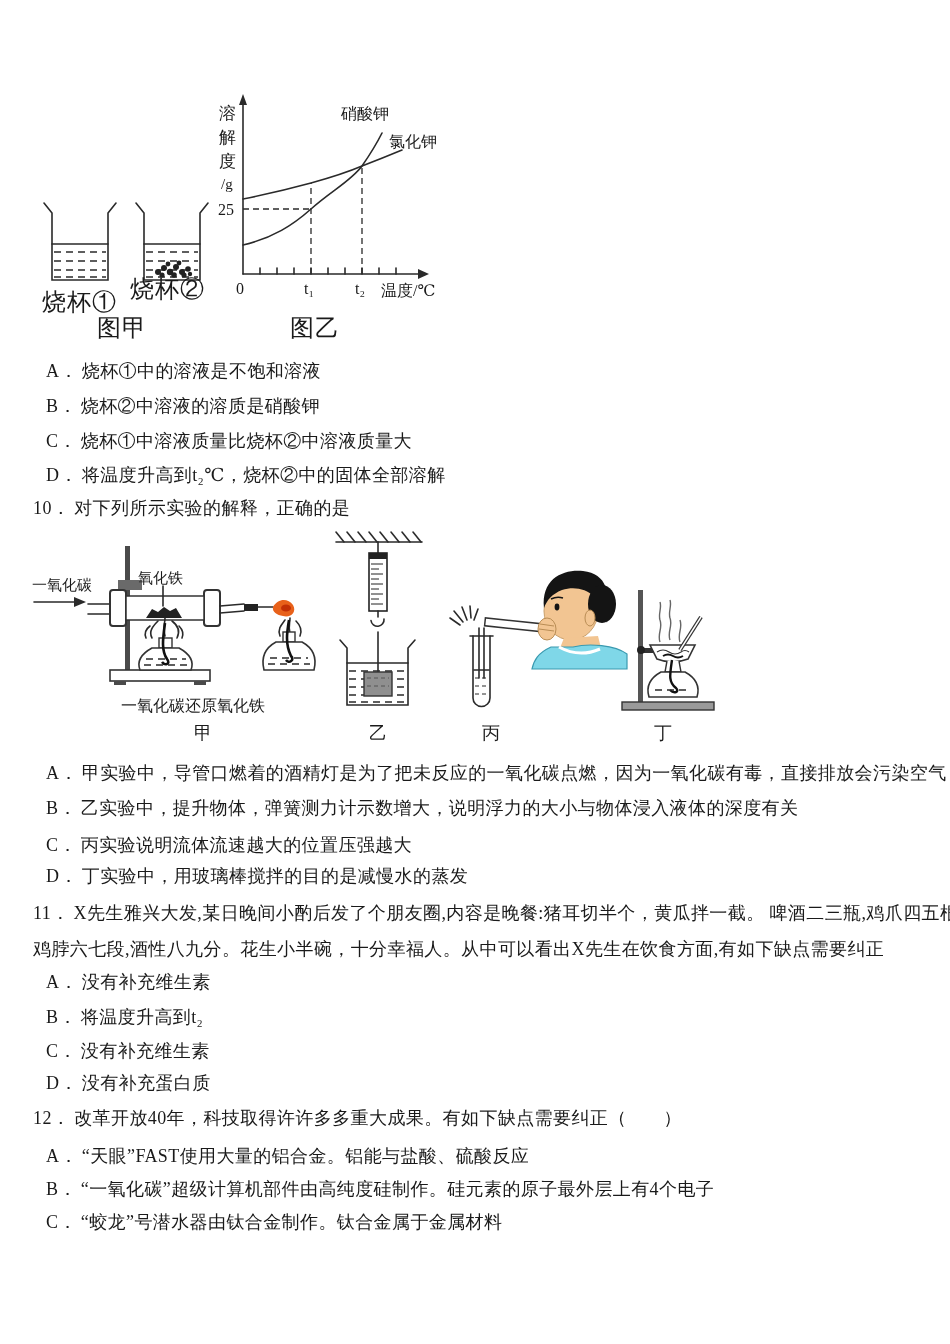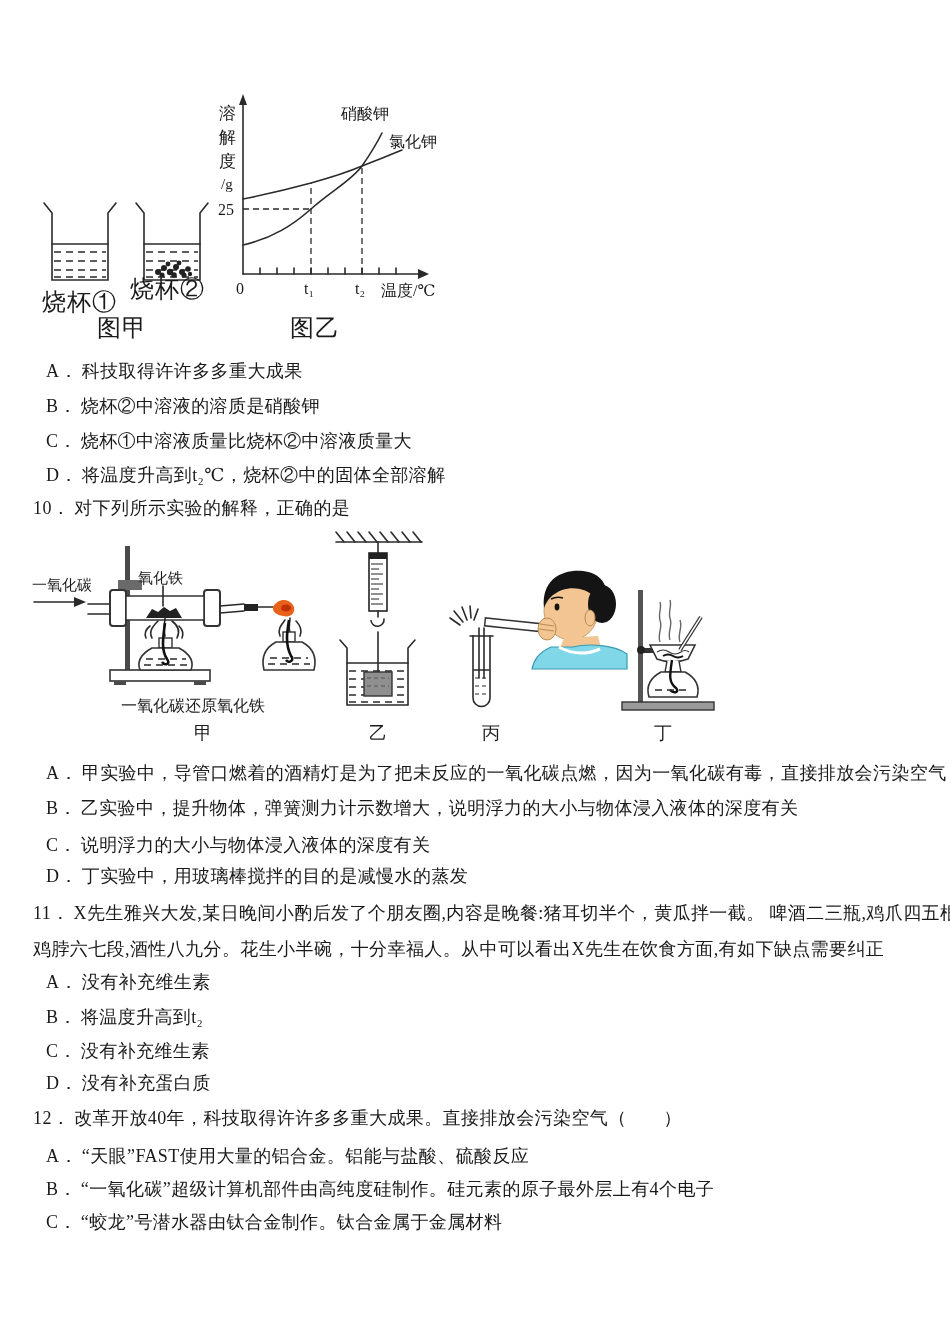--- a/index.html
+++ b/index.html
@@ -87,21 +87,21 @@
   <text x="5" y="122" font-size="16">25</text>
   <text x="23" y="201" font-size="16">0</text>
   <text x="91" y="201" font-size="16" fill="#3550b4">t₁</text>
   <text x="142" y="201" font-size="16" fill="#3550b4">t₂</text>
   <text x="168" y="203" font-size="16">温度/℃</text>
   <text x="128" y="26" font-size="16">硝酸钾</text>
   <text x="176" y="54" font-size="16">氯化钾</text>
 </svg>
 <div class="cap" style="left:290px;top:312px;width:50px">图乙</div>
 
-<div class="row opt" style="top:360px"><span class="olabel">A．</span><span>科技取得许许多多重大成果</span></div>
+<div class="row opt" style="top:360px"><span class="olabel">A．</span><span>烧杯①中的溶液是不饱和溶液</span></div>
 <div class="row opt" style="top:395px"><span class="olabel">B．</span><span>烧杯②中溶液的溶质是硝酸钾</span></div>
 <div class="row opt" style="top:430px"><span class="olabel">C．</span><span>烧杯①中溶液质量比烧杯②中溶液质量大</span></div>
 <div class="row opt" style="top:464px"><span class="olabel">D．</span><span>将温度升高到t₂℃，烧杯②中的固体全部溶解</span></div>
 
 <div class="row q" style="top:497px"><span class="olabel">10．</span><span>对下列所示实验的解释，正确的是</span></div>
 
 <svg style="left:30px;top:528px" width="880" height="215" viewBox="0 0 880 215">
 
   <g>
     <rect x="95" y="18" width="5" height="126" fill="#4a4a4a"></rect>
@@ -252,26 +252,26 @@
     <path d="M637,133 L635,144 L651,144 L649,133" fill="#fff" stroke="#333" stroke-width="1.4"></path>
     <path d="M631,144 C620,150 616,159 619,169 L667,169 C670,159 666,150 655,144 Z" fill="#fff" stroke="#333" stroke-width="1.6"></path>
     <path d="M642,132 C640,146 638,154 646,160 C650,164 644,166 640,162" stroke="#111" stroke-width="2.4" fill="none"></path>
     <line class="dash" x1="625" y1="162" x2="661" y2="162"></line>
     <text x="624" y="211" font-size="18">丁</text>
   </g>
 </svg>
 
 <div class="row opt" style="top:762px"><span class="olabel">A．</span><span>甲实验中，导管口燃着的酒精灯是为了把未反应的一氧化碳点燃，因为一氧化碳有毒，直接排放会污染空气</span></div>
 <div class="row opt" style="top:797px"><span class="olabel">B．</span><span>乙实验中，提升物体，弹簧测力计示数增大，说明浮力的大小与物体浸入液体的深度有关</span></div>
-<div class="row opt" style="top:834px"><span class="olabel">C．</span><span>说明浮力的大小与物体浸入液体的深度有关</span></div>
+<div class="row opt" style="top:834px"><span class="olabel">C．</span><span>丙实验说明流体流速越大的位置压强越大</span></div>
 <div class="row opt" style="top:865px"><span class="olabel">D．</span><span>丁实验中，用玻璃棒搅拌的目的是减慢水的蒸发</span></div>
 
 <div class="row q" style="top:902px"><span class="olabel">11．</span><span>X先生雅兴大发,某日晚间小酌后发了个朋友圈,内容是晚餐:猪耳切半个，黄瓜拌一截。 啤酒二三瓶,鸡爪四五根。</span></div>
 <div class="row q" style="top:938px"><span>鸡脖六七段,酒性八九分。花生小半碗，十分幸福人。从中可以看出X先生在饮食方面,有如下缺点需要纠正</span></div>
 <div class="row opt" style="top:971px"><span class="olabel">A．</span><span>没有补充维生素</span></div>
 <div class="row opt" style="top:1006px"><span class="olabel">B．</span><span>将温度升高到t₂</span></div>
 <div class="row opt" style="top:1040px"><span class="olabel">C．</span><span>没有补充维生素</span></div>
 <div class="row opt" style="top:1072px"><span class="olabel">D．</span><span>没有补充蛋白质</span></div>
 
-<div class="row q" style="top:1107px"><span class="olabel">12．</span><span>改革开放40年，科技取得许许多多重大成果。直接排放会污染空气（　　）</span></div>
+<div class="row q" style="top:1107px"><span class="olabel">12．</span><span>改革开放40年，科技取得许许多多重大成果。有如下缺点需要纠正（　　）</span></div>
 <div class="row opt" style="top:1145px"><span class="olabel">A．</span><span>“天眼”FAST使用大量的铝合金。铝能与盐酸、硫酸反应</span></div>
 <div class="row opt" style="top:1178px"><span class="olabel">B．</span><span>“一氧化碳”超级计算机部件由高纯度硅制作。硅元素的原子最外层上有4个电子</span></div>
 <div class="row opt" style="top:1211px"><span class="olabel">C．</span><span>“蛟龙”号潜水器由钛合金制作。钛合金属于金属材料</span></div>
 
 </body></html>

